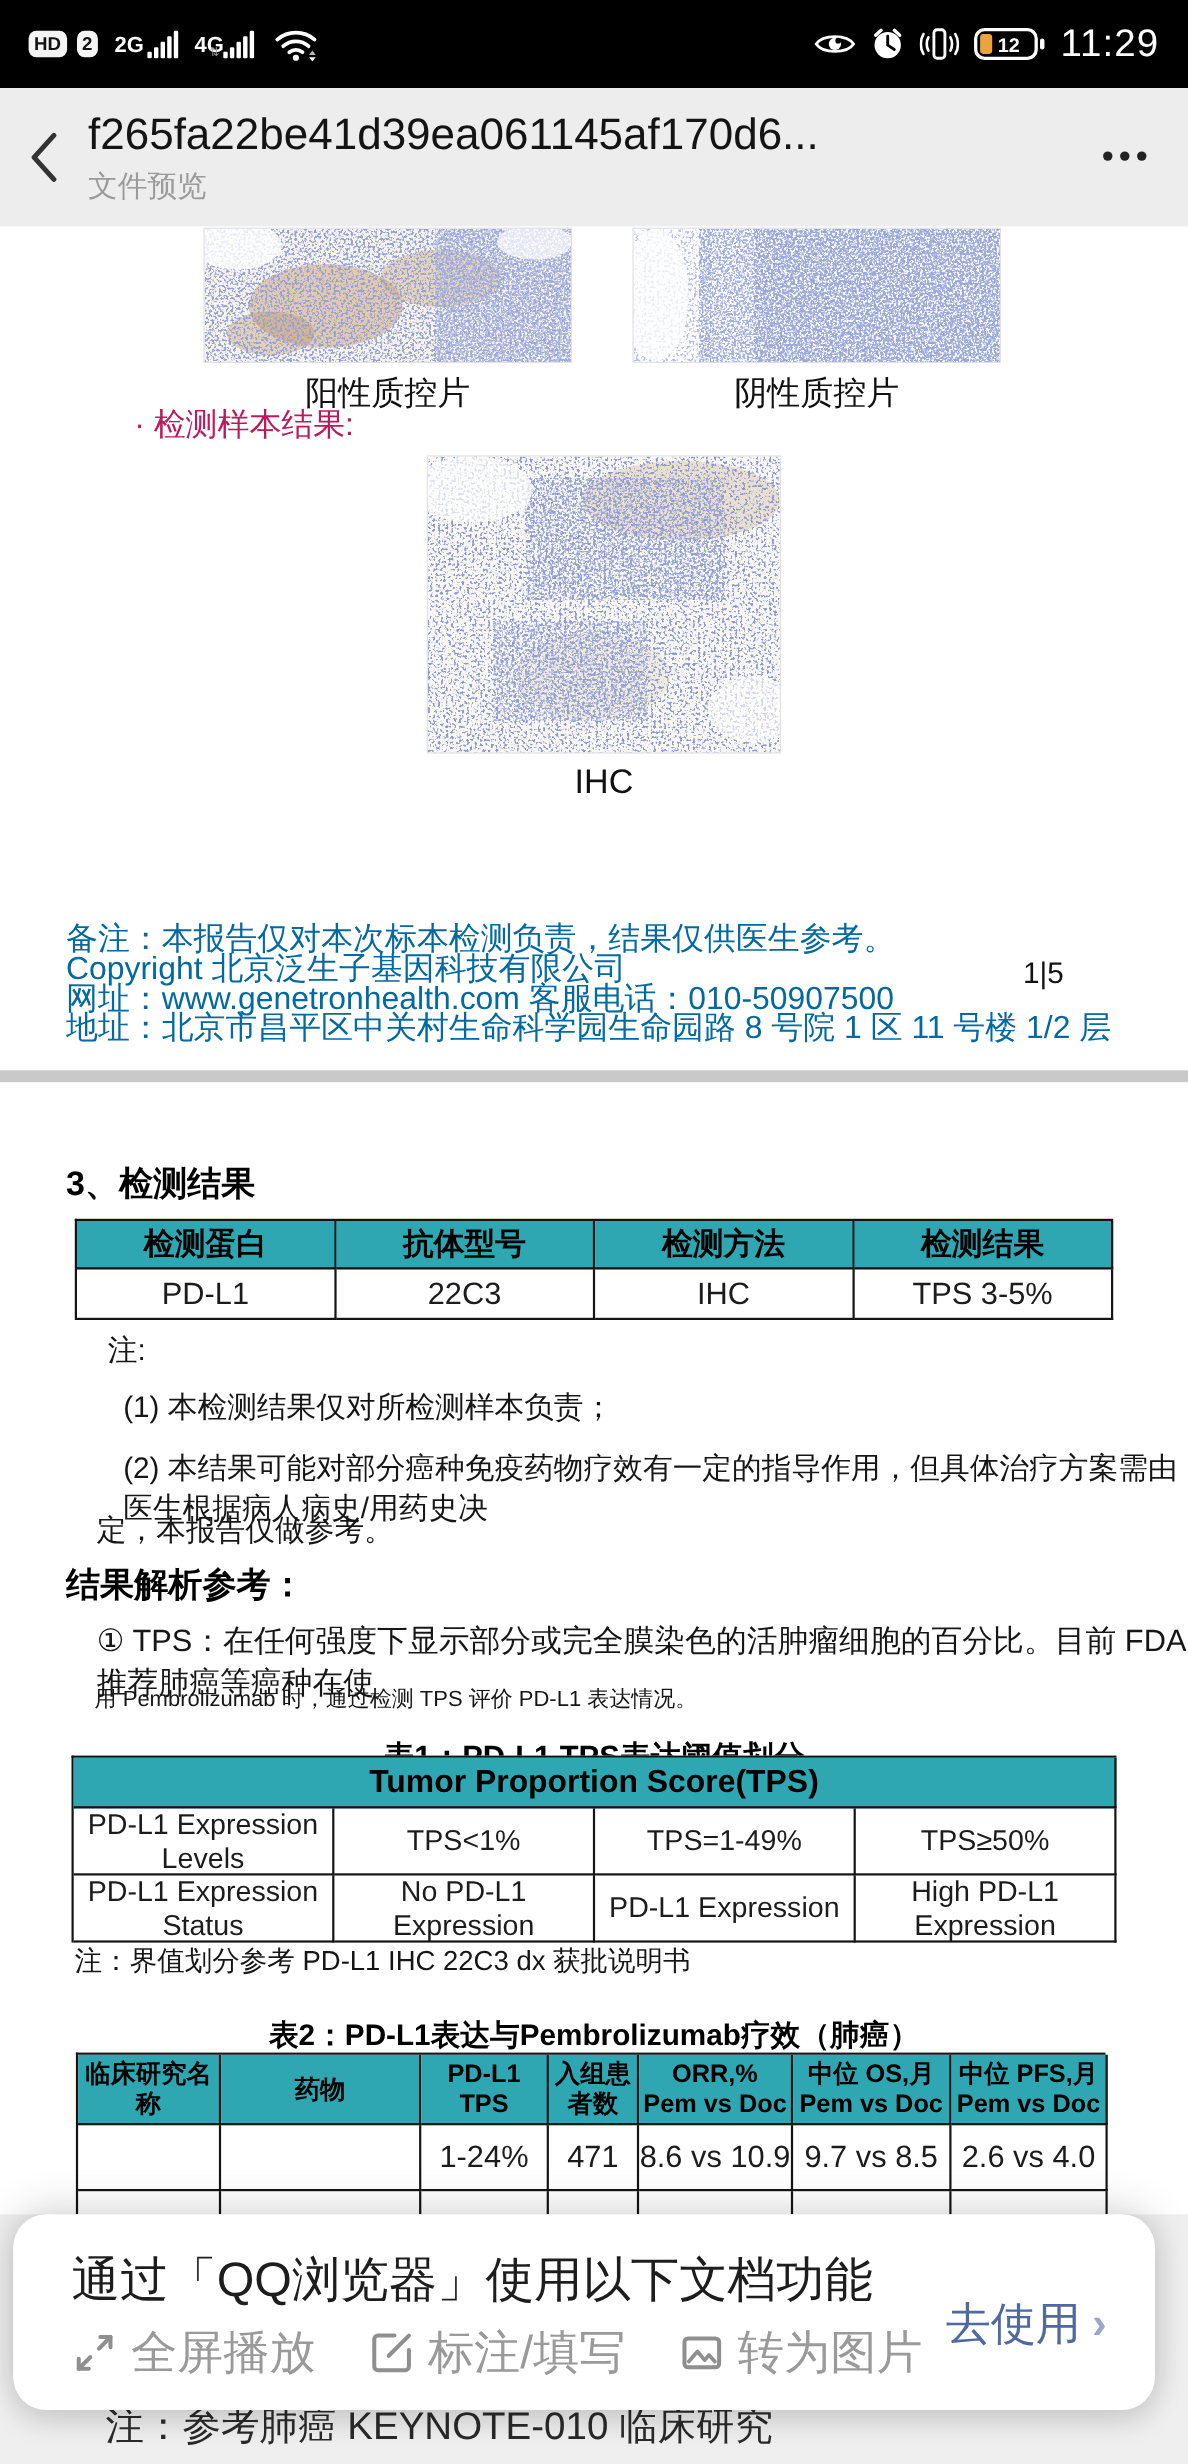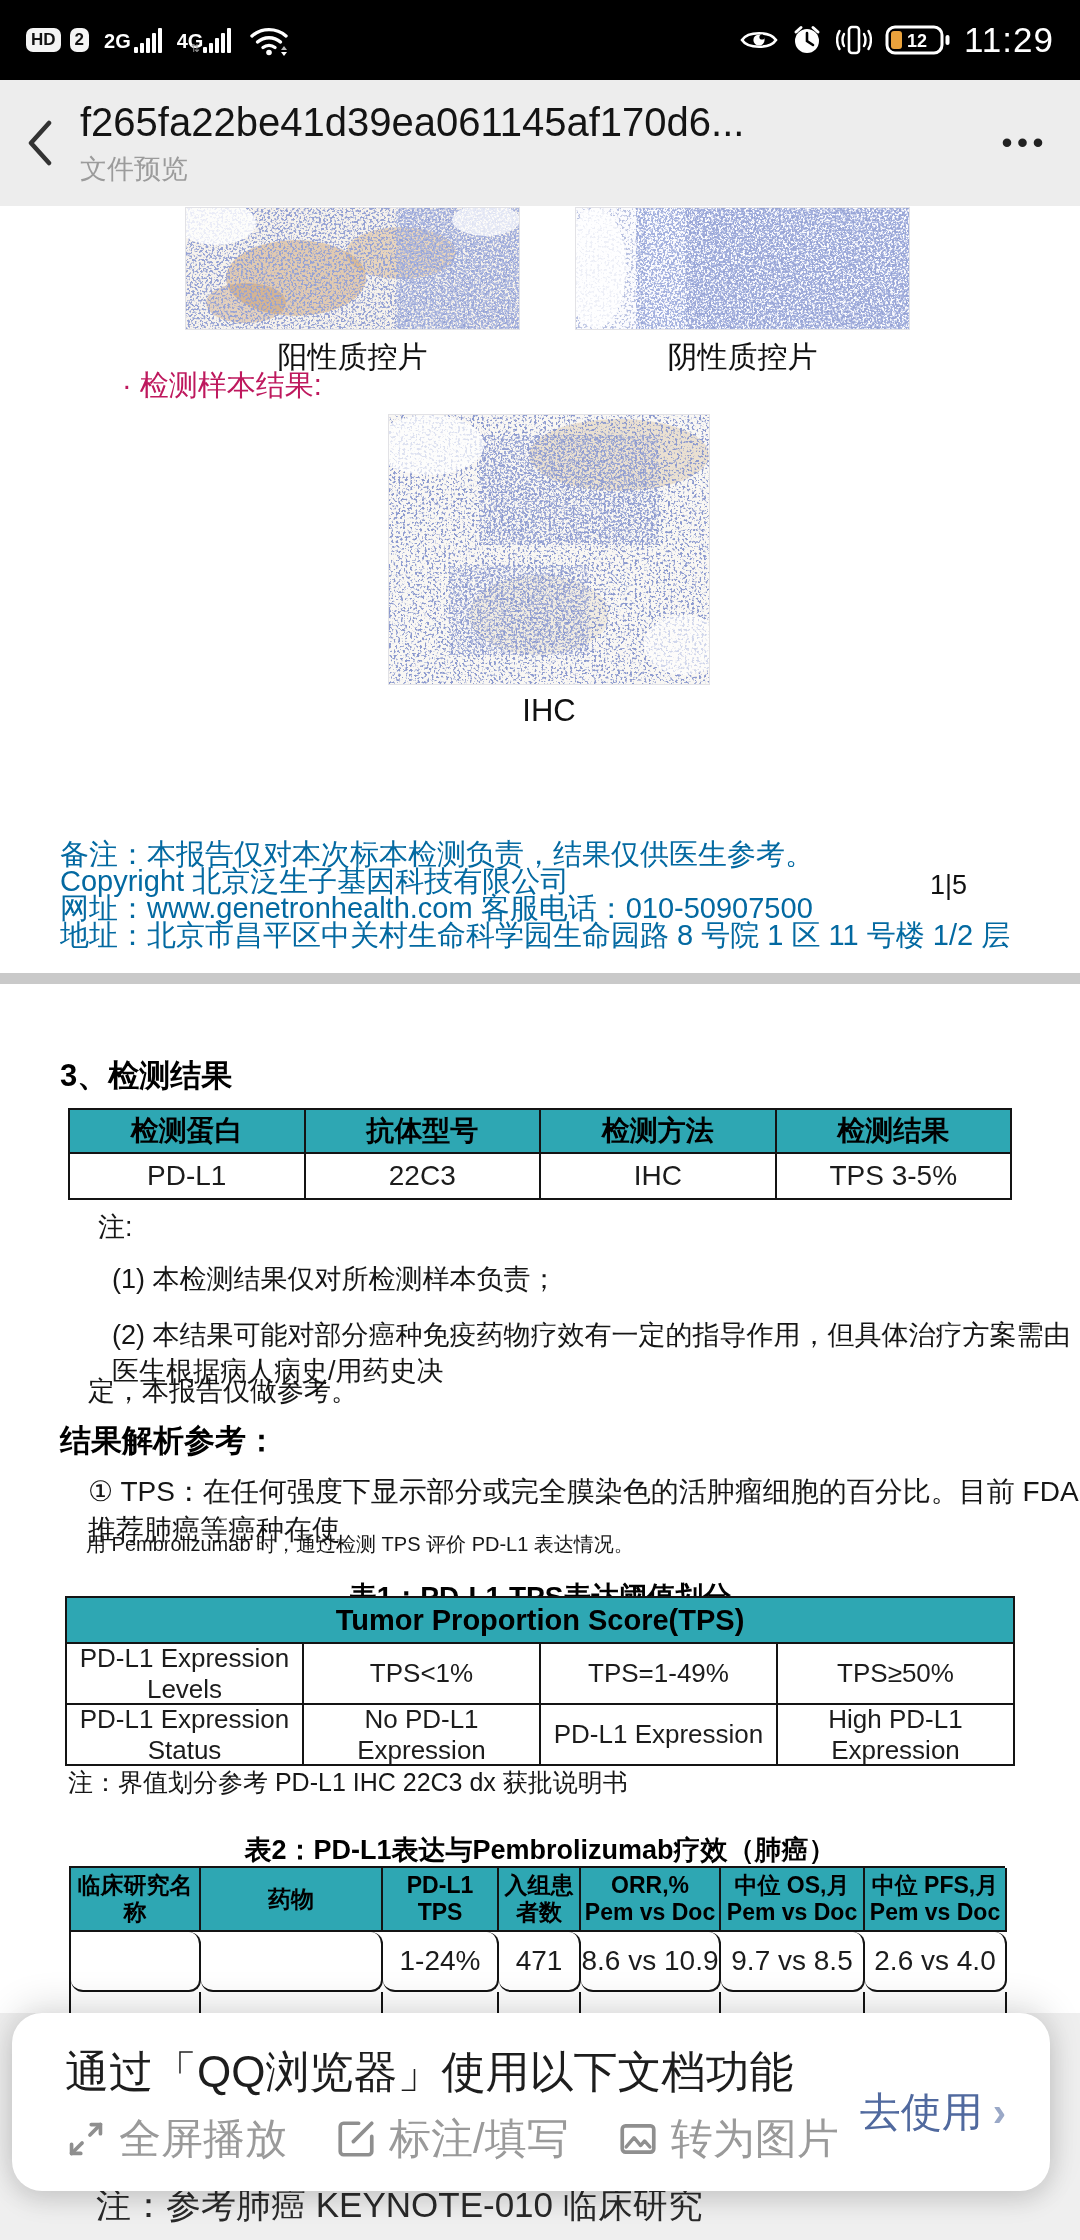--- a/index.html
+++ b/index.html
@@ -44,21 +44,21 @@
     align-items:center;justify-content:center;text-align:center;box-sizing:border-box;flex-direction:column;}
   .th-teal{background:#2ea7b3;font-weight:bold;color:#000;}
   .t1{left:68px;top:1108px;width:944px;grid-template-columns:repeat(4,1fr);grid-auto-rows:auto;font-size:28px;}
   .t1 .hc{height:44px;font-size:28px;}
   .t1 .dc{height:46px;}
   .tps{left:65px;top:1596px;width:950px;grid-template-columns:repeat(4,1fr);font-size:26px;}
   .tps .span4{grid-column:1/5;height:46px;font-size:29px;}
   .tps .rc{height:61px;}
   .t2{left:69px;top:1866px;width:936px;grid-template-columns:130px 182px 116px 82px 140px 144px 142px;font-size:28px;}
   .t2 .hc{height:64px;font-size:23px;line-height:27px;}
-  .t2 .dc{height:60px;border-radius:12px;}
+  .t2 .dc{height:60px;}
   .t2 .pc{height:46px;}
   .tbl-title{position:absolute;left:68px;width:944px;text-align:center;font-weight:bold;color:#000;}
   
   .dim{position:absolute;left:0;top:2013px;width:1080px;height:227px;background:#efefef;z-index:2;}
   .partial-note{position:absolute;left:96px;top:2182px;z-index:3;font-size:35px;color:#2a2a2a;}
   .sheet{position:absolute;left:12px;top:2013px;width:1038px;height:178px;background:#fff;border-radius:30px;
     z-index:4;box-shadow:0 -8px 36px rgba(0,0,0,.13),0 10px 26px rgba(0,0,0,.12);}
   .sheet-title{position:absolute;left:53px;top:30px;font-size:44px;color:#1d1d1d;font-weight:500;}
   .cta{position:absolute;right:44px;top:72px;display:flex;align-items:center;gap:10px;}
   .cta-text{font-size:41px;color:#50699e;font-weight:500;}

